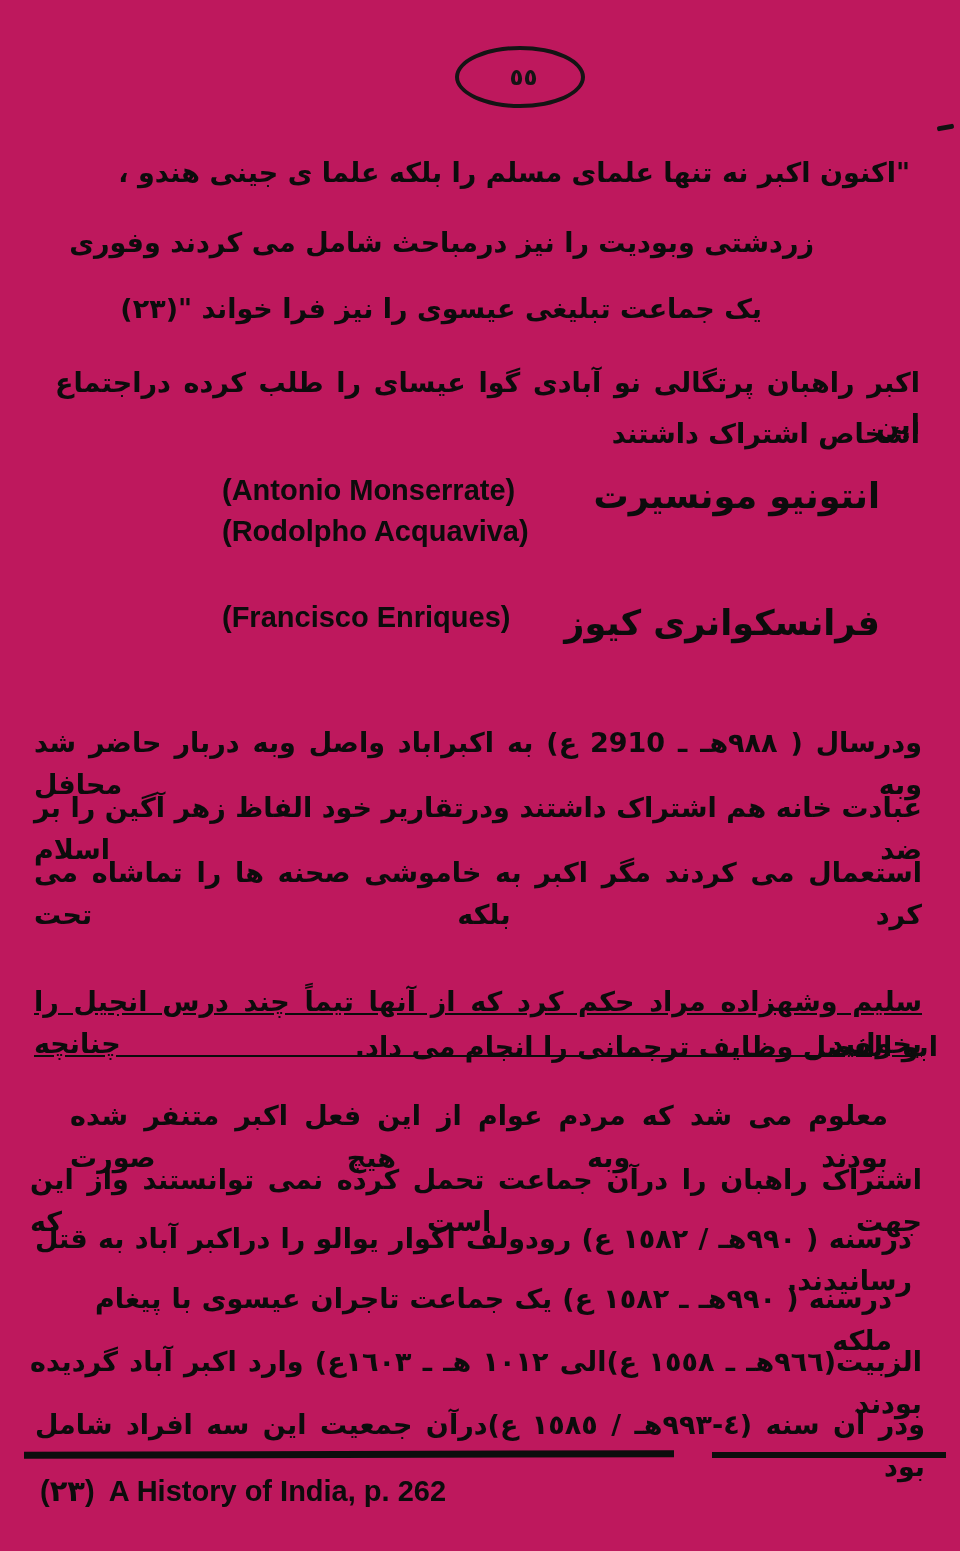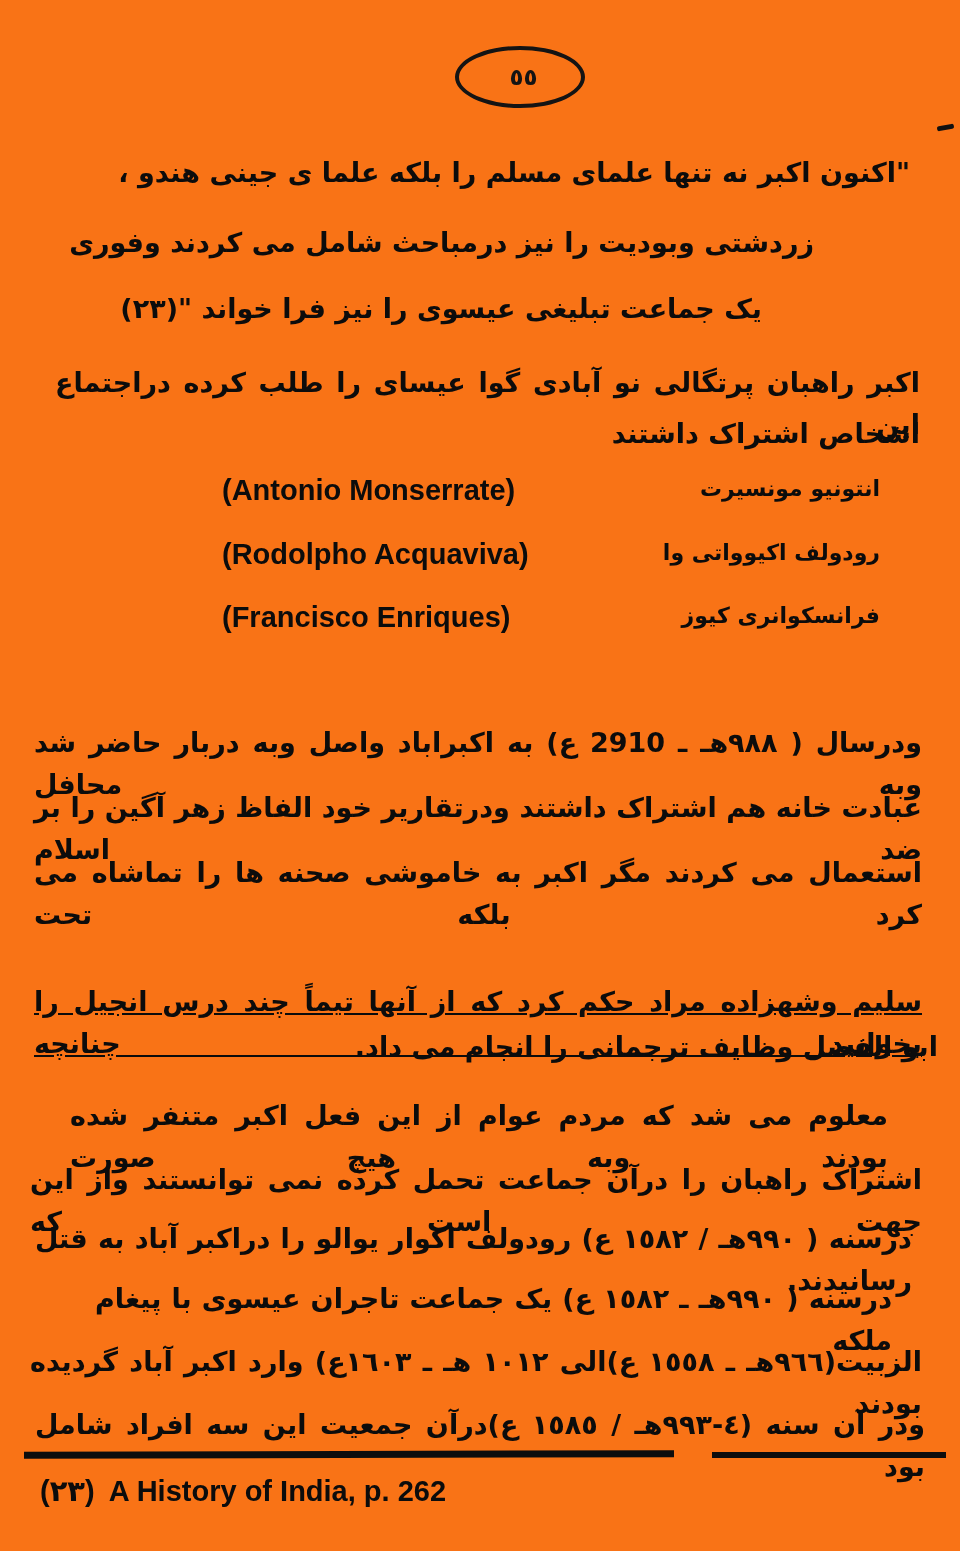--- a/index.html
+++ b/index.html
@@ -4,21 +4,21 @@
 <style>
   html, body {
     margin: 0;
     padding: 0;
     background: #ffffff;
   }
   .page {
     position: relative;
     width: 960px;
     height: 1551px;
-    background: #f97316;
+    background: #be185d;
     overflow: hidden;
     font-family: "DejaVu Sans", sans-serif;
     color: #0d0d0d;
   }
   
   .oval {
     position: absolute;
     top: 46px;
     left: 455px;
     width: 122px;
@@ -77,21 +77,21 @@
     font-family: "Liberation Sans", "DejaVu Sans", sans-serif;
     font-weight: 700;
     font-size: 29px;
     color: #0c0c0c;
   }
   .name-fa {
     position: absolute;
     right: 80px;
     top: 2px;
     direction: rtl;
-    font-size: 22px;
+    font-size: 35px;
     font-weight: 700;
     color: #0c0c0c;
   }
   
   .sep-a {
     position: absolute;
     top: 1451px;
     left: 24px;
     width: 650px;
     height: 7px;
@@ -134,23 +134,22 @@
   <div class="ln" style="top:222px; right:146px;">زردشتی وبودیت را نیز درمباحث شامل می کردند وفوری</div>
   <div class="ln" style="top:288px; right:198px;">یک جماعت تبلیغی عیسوی را نیز فرا خواند "(٢٣)</div>
 
   <div class="ln just" style="top:362px; right:40px; left:55px;">اکبر راهبان پرتگالی نو آبادی گوا عیسای را طلب کرده دراجتماع این</div>
   <div class="ln" style="top:413px; right:40px;">اشخاص اشتراک داشتند</div>
 
   <div class="name-row" style="top:474px;">
     <span class="name-latin">(Antonio Monserrate)</span>
     <span class="name-fa">انتونیو مونسیرت</span>
   </div>
-  <div class="name-row" style="top:538px;">
+  <div class="name-row" style="top:515px;">
     <span class="name-latin">(Rodolpho Acquaviva)</span>
-    <span class="name-fa">رودولف اکیوواتی وا</span>
   </div>
   <div class="name-row" style="top:601px;">
     <span class="name-latin">(Francisco Enriques)</span>
     <span class="name-fa">فرانسکوانری کیوز</span>
   </div>
 
   <div class="ln just" style="top:722px; right:38px; left:34px;">ودرسال ( ٩٨٨هـ ـ 2910 ع) به اکبراباد واصل وبه دربار حاضر شد وبه محافل</div>
   <div class="ln just" style="top:787px; right:38px; left:34px;">عبادت خانه هم اشتراک داشتند ودرتقاریر خود الفاظ زهر آگین را بر ضد اسلام</div>
   <div class="ln just" style="top:852px; right:38px; left:34px;">استعمال می کردند مگر اکبر به خاموشی صحنه ها را تماشاه می کرد بلکه تحت</div>
   <div class="ln just" style="top:981px; right:38px; left:34px;text-decoration:underline;">سلیم وشهزاده مراد حکم کرد که از آنها تیماً چند درس انجیل را بخوانید چنانچه</div>

